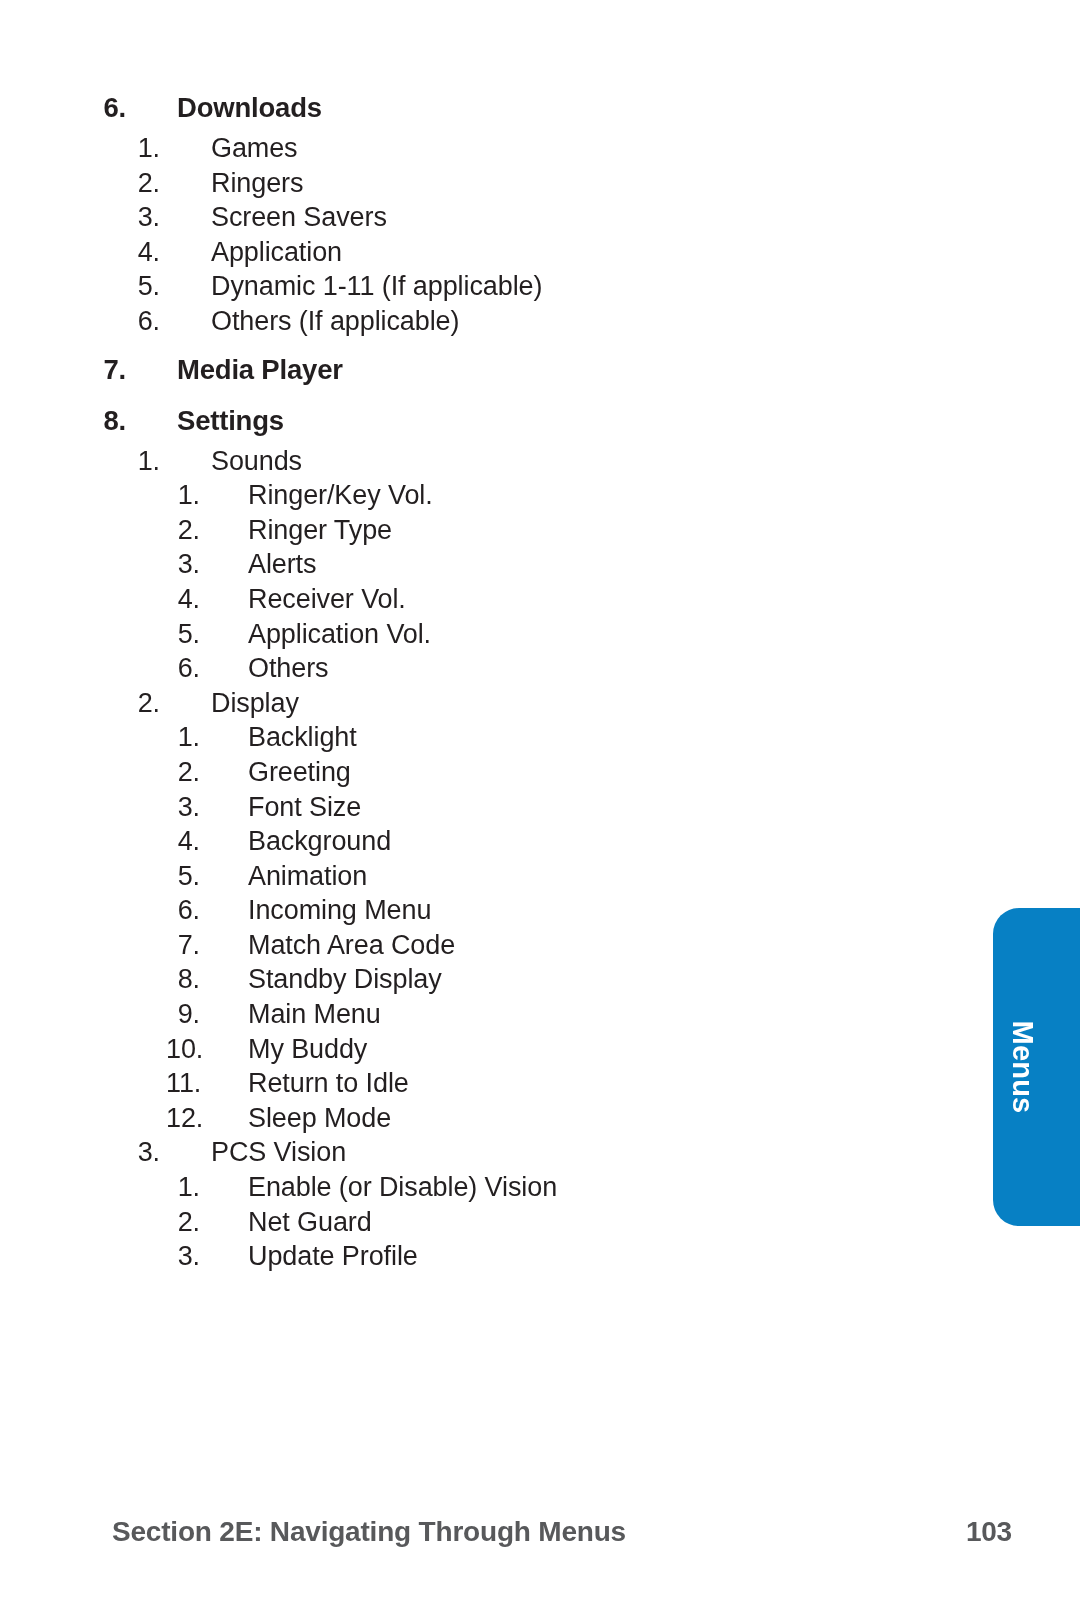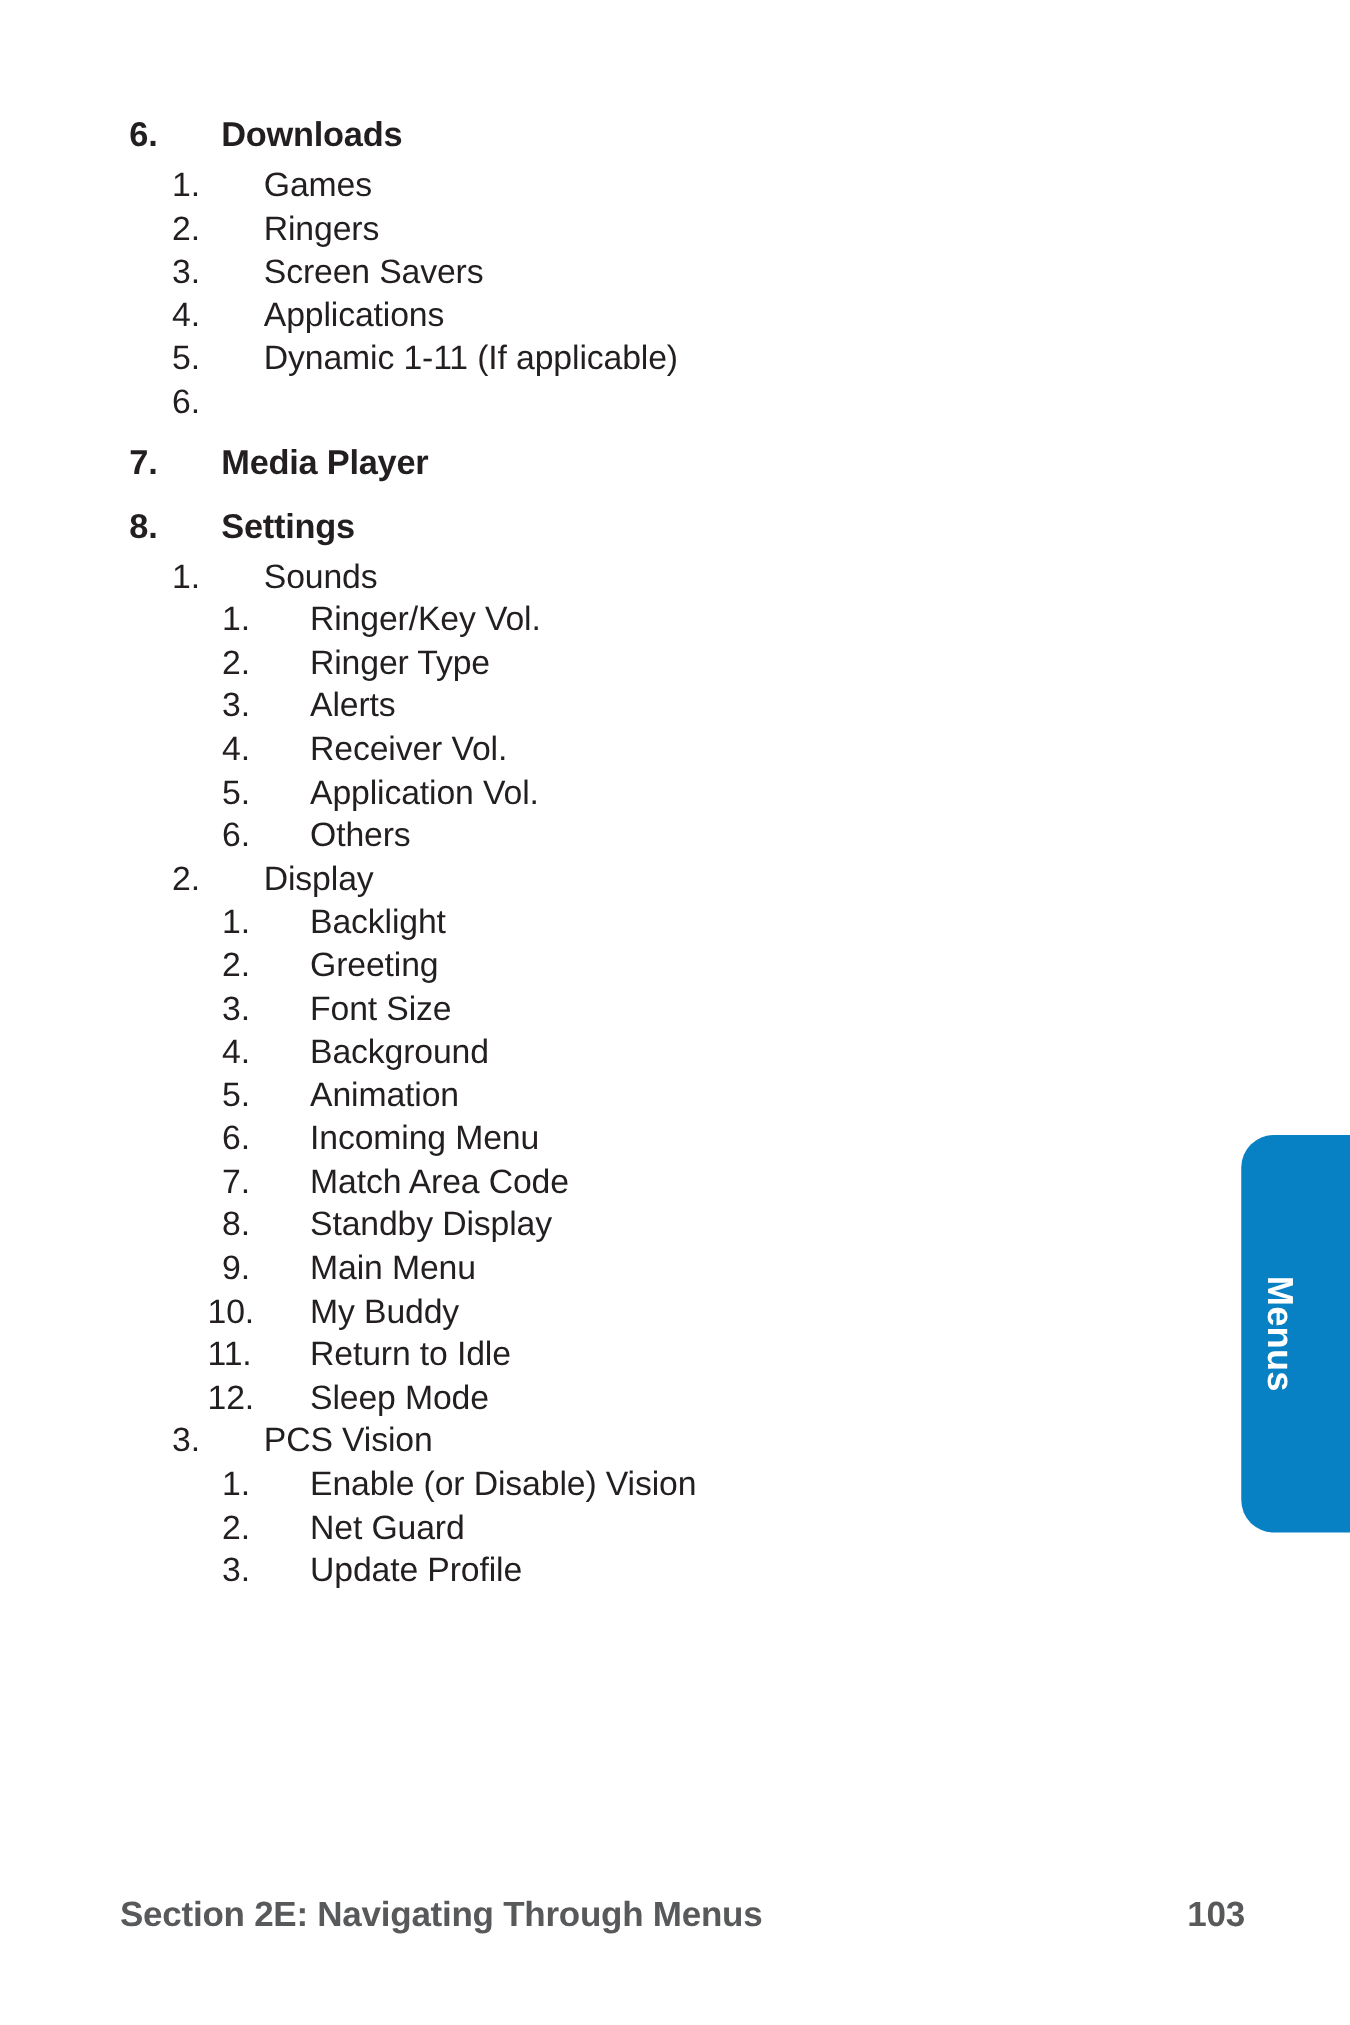--- a/index.html
+++ b/index.html
@@ -104,21 +104,21 @@
     letter-spacing: 0.2px;
     display: flex;
     align-items: center;
     justify-content: center;
     white-space: nowrap;
   }
 
   
   .footer {
     position: absolute;
-    left: 96px;
+    left: 112px;
     top: 1516px;
     width: 900px;
     display: flex;
     align-items: baseline;
     justify-content: space-between;
     color: #58595b;
     font-size: 28px;
     font-weight: bold;
     letter-spacing: -0.2px;
   }
@@ -142,28 +142,29 @@
       <div class="row lvl2">
         <span class="num">2.</span>
         <span class="lbl">Ringers</span>
       </div>
       <div class="row lvl2">
         <span class="num">3.</span>
         <span class="lbl">Screen Savers</span>
       </div>
       <div class="row lvl2">
         <span class="num">4.</span>
-        <span class="lbl">Applications</span>
+        <span class="lbl">Application</span>
       </div>
       <div class="row lvl2">
         <span class="num">5.</span>
         <span class="lbl">Dynamic 1-11 (If applicable)</span>
       </div>
       <div class="row lvl2">
         <span class="num">6.</span>
+        <span class="lbl">Others (If applicable)</span>
       </div>
       <div class="row lvl1 gap-before gap-after">
         <span class="num">7.</span>
         <span class="lbl">Media Player</span>
       </div>
       <div class="row lvl1 gap-before gap-after">
         <span class="num">8.</span>
         <span class="lbl">Settings</span>
       </div>
       <div class="row lvl2">

